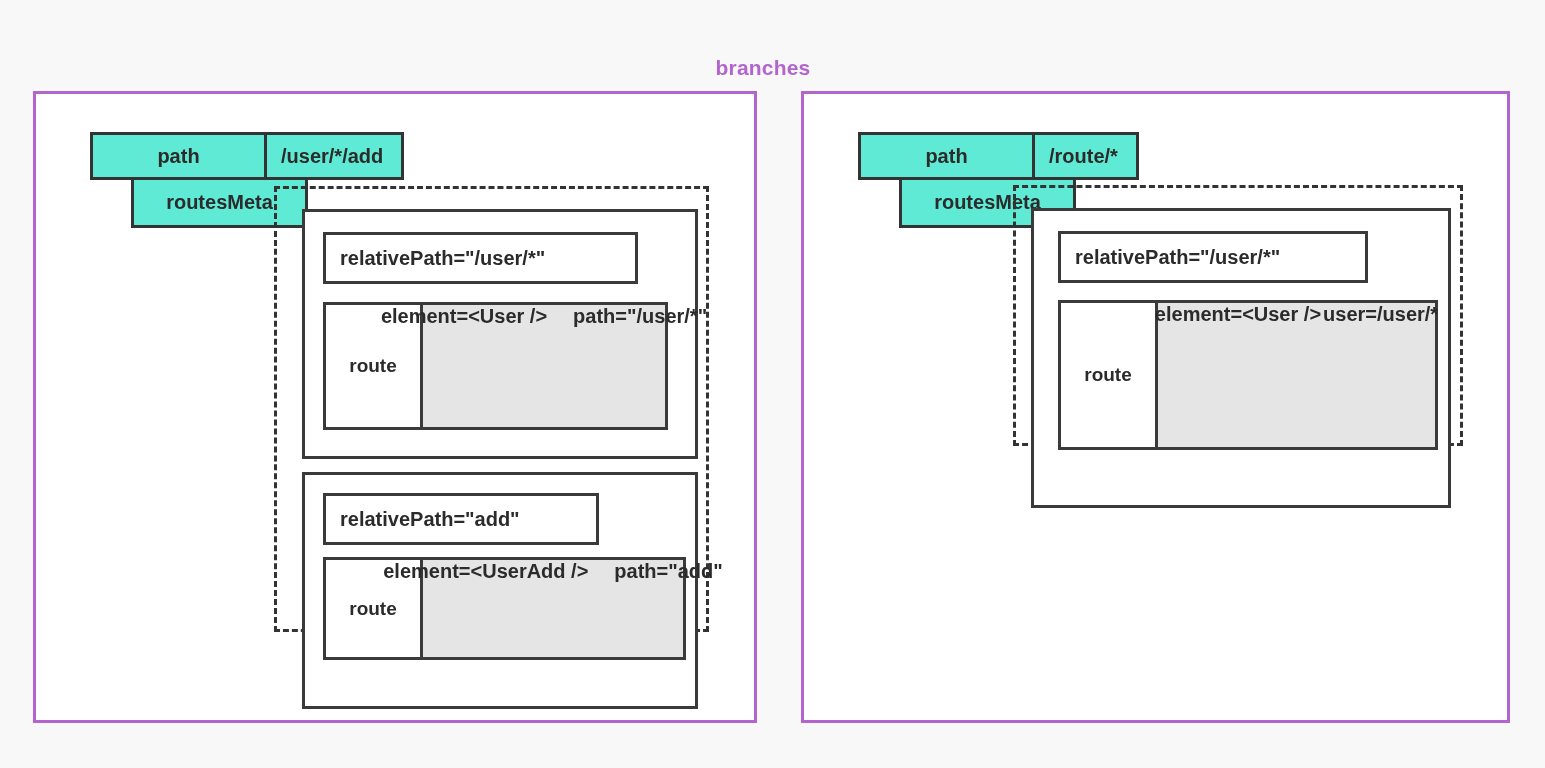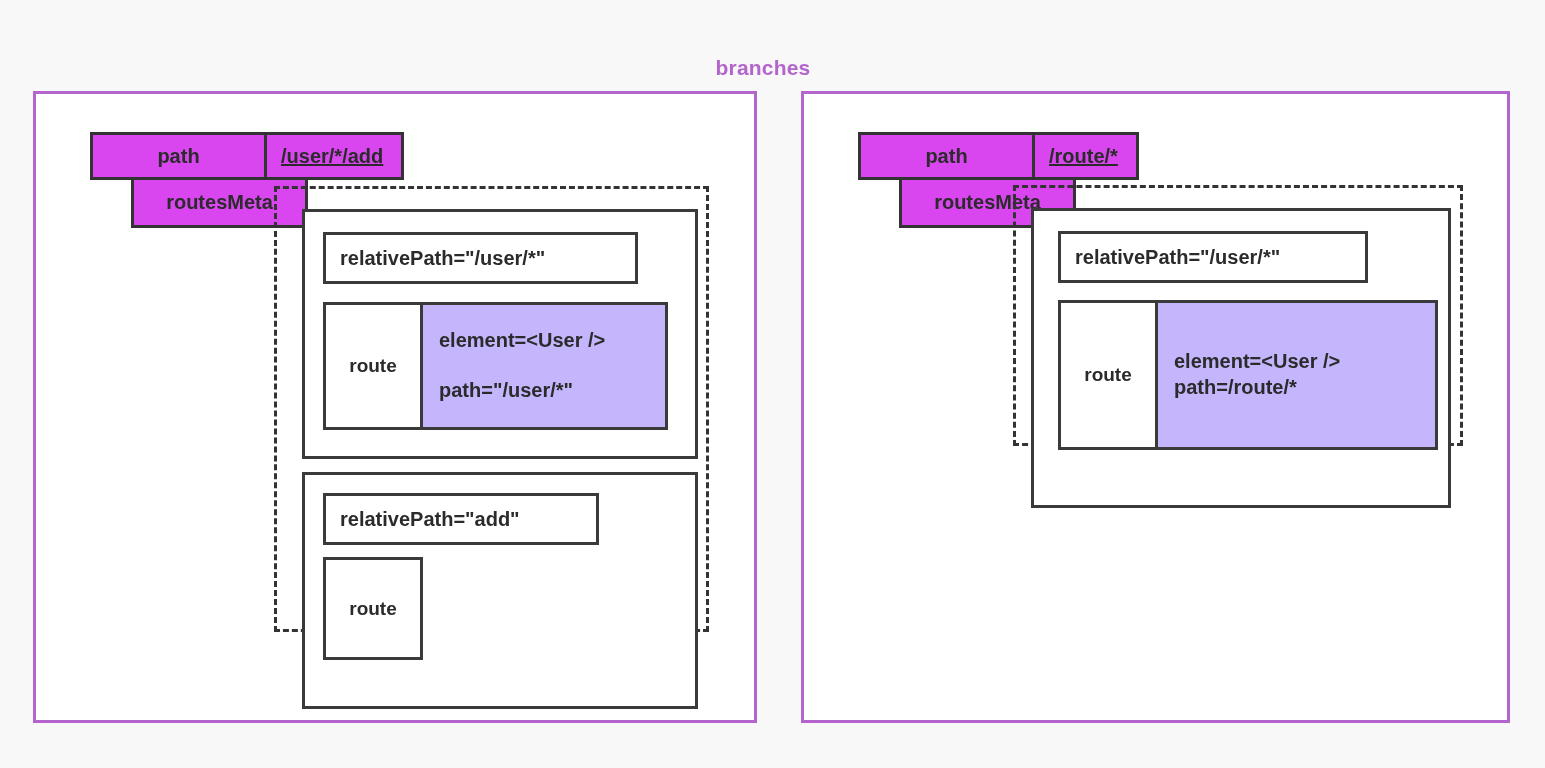--- a/index.html
+++ b/index.html
@@ -46,39 +46,38 @@
     left: 54px;
     top: 38px;
   }
   .meta-row {
     display: flex;
     align-items: stretch;
   }
   .meta-cell {
     border: 3px solid #333333;
     box-sizing: border-box;
-    background: #d946ef;
+    background: #5eead4;
     font-size: 20px;
     font-weight: bold;
     color: #2b2b2b;
     display: flex;
     align-items: center;
     justify-content: center;
     height: 48px;
     padding: 0 12px;
     white-space: nowrap;
   }
   .meta-key { width: 177px; }
   .meta-row-second .meta-key { border-top: none; margin-left: 41px; }
   .meta-val {
     margin-left: -3px;
     justify-content: flex-start;
     padding-left: 14px;
     padding-right: 18px;
-    text-decoration: underline;
   }
 
   
   .routes-meta-box {
     position: absolute;
     border: 3px dashed #333333;
     box-sizing: border-box;
     background: transparent;
   }
   .routes-meta-left  { left: 238px; top: 92px;  width: 435px; height: 446px; }
@@ -125,24 +124,24 @@
     align-items: center;
     justify-content: center;
     font-size: 19px;
     font-weight: bold;
     color: #2b2b2b;
     width: 100px;
   }
   .route-attrs {
     border: 3px solid #3a3a3a;
     box-sizing: border-box;
-    background: #c4b5fd;
+    background: #e5e5e5;
     margin-left: -3px;
     display: flex;
-    flex-direction: column;
+    flex-direction: row;
     justify-content: center;
     padding: 0 16px;
     font-size: 20px;
     font-weight: bold;
     color: #2b2b2b;
     white-space: nowrap;
   }
   .route-attrs.spaced  { gap: 26px; }
   .route-attrs.tight   { gap: 2px; }
   .attr-line { line-height: 1.18; }
@@ -176,20 +175,24 @@
           <div class="attr-line">path="/user/*"</div>
         </div>
       </div>
     </div>
 
     <div class="branch-box branch-left-2">
       <div class="relpath-box" style="left:18px; top:18px; width:276px;">relativePath="add"</div>
 
       <div class="route-table" style="left:18px; top:82px; height:103px;">
         <div class="route-label">route</div>
+        <div class="route-attrs spaced" style="width:266px;">
+          <div class="attr-line">element=&lt;UserAdd /&gt;</div>
+          <div class="attr-line">path="add"</div>
+        </div>
       </div>
     </div>
 
   </div>
 </div>
 
 <div class="panel panel-right">
 
   <div class="meta-table">
     <div class="meta-row">
@@ -203,19 +206,19 @@
 
   <div class="routes-meta-box routes-meta-right">
 
     <div class="branch-box branch-right-1">
       <div class="relpath-box" style="left:24px; top:20px; width:310px;">relativePath="/user/*"</div>
 
       <div class="route-table" style="left:24px; top:89px; height:150px;">
         <div class="route-label">route</div>
         <div class="route-attrs tight" style="width:283px;">
           <div class="attr-line">element=&lt;User /&gt;</div>
-          <div class="attr-line">path=/route/*</div>
+          <div class="attr-line">user=/user/*</div>
         </div>
       </div>
     </div>
 
   </div>
 </div>
 
 </body></html>

